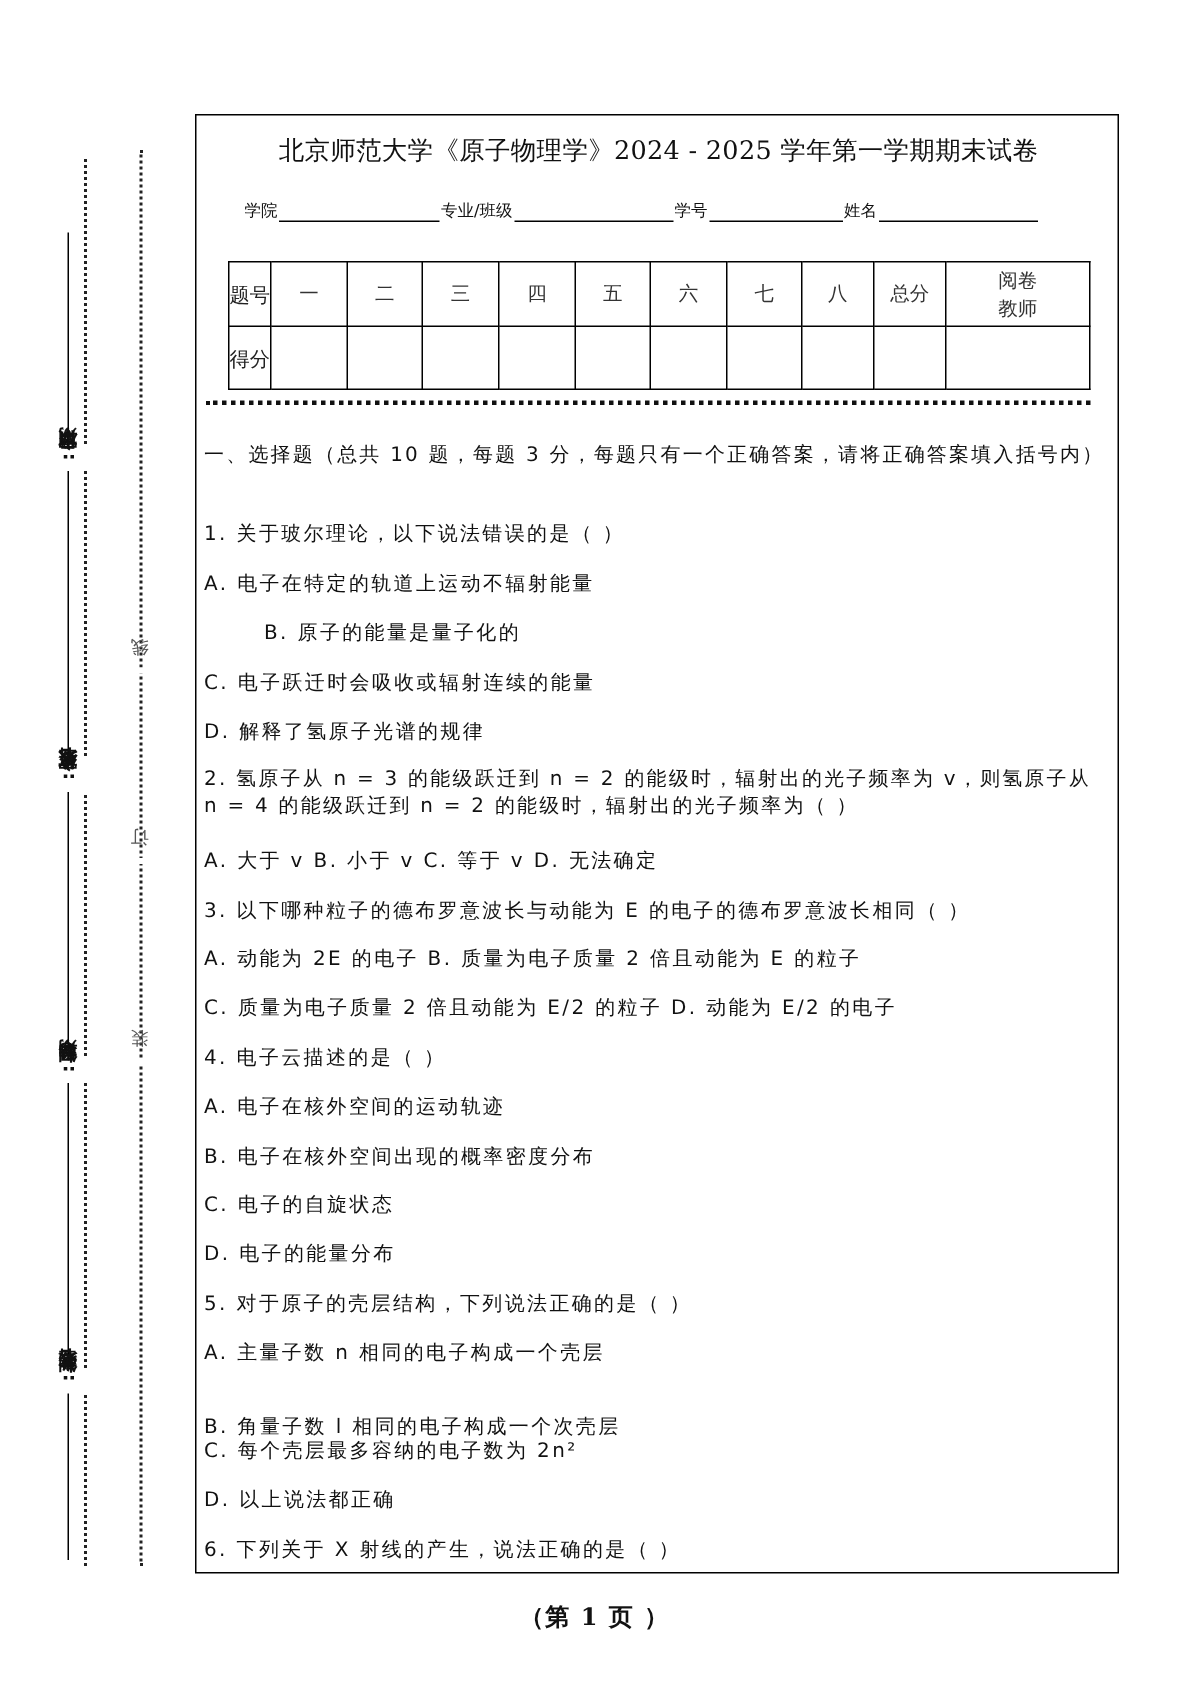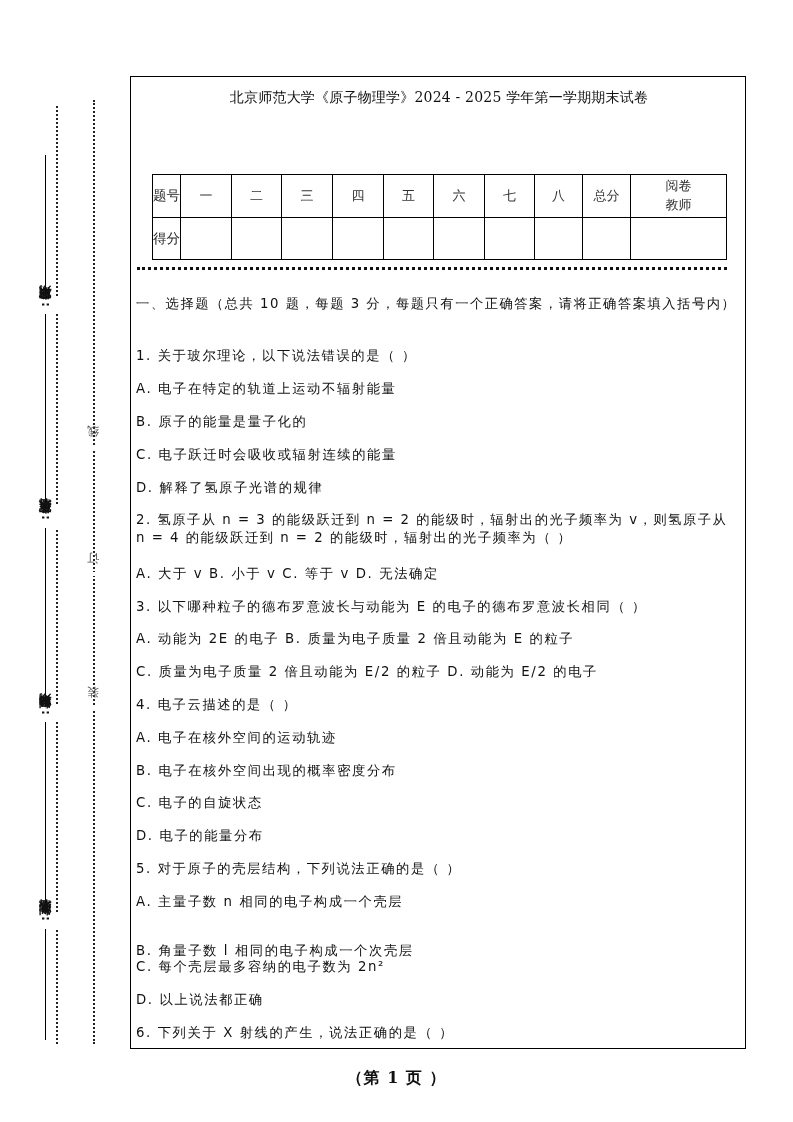--- a/index.html
+++ b/index.html
@@ -23,29 +23,29 @@
     line-height: 18px; padding: 2px 0;
   }
 
   
   .frame {
     position: absolute; left: 130px; top: 76px; width: 616px; height: 973px;
     border: 1.3px solid #000;
   }
   .title {
     position: absolute; left: 6px; top: 12px; width: 604px; text-align: center;
-    font-family: "DejaVu Serif", serif; font-size: 14px; white-space: nowrap; letter-spacing: 0.2px;
+    font-family: "DejaVu Serif", serif; font-size: 17px; white-space: nowrap; letter-spacing: 0.2px;
   }
   .info-row { position: absolute; left: 32px; top: 56px; font-size: 11px; white-space: nowrap; display: flex; align-items: flex-end; }
   .info-row .lbl { font-family: "DejaVu Sans", sans-serif; }
   .info-row .uline { display: inline-block; border-bottom: 1px solid #000; height: 13px; margin: 0 1px; }
 
   table.score {
     position: absolute; left: 21px; top: 97px; border-collapse: collapse;
-    font-family: Liberation Mono, monospace; font-size: 13px; padding-left: 30px;
+    font-family: Liberation Sans, sans-serif; font-size: 13px; padding-left: 30px;
   }
   table.score td { border: 1.2px solid #000; text-align: center; vertical-align: middle; color: #333; }
   table.score tr.r1 td { height: 43px; }
   table.score tr.r2 td { height: 42px; }
   table.score td.hdr { width: 28px; font-size: 13.5px; line-height: 19px; padding-top: 1px; color: #222; }
   td.teach { line-height: 19px; font-size: 13px; }
 
   .sep {
     position: absolute; left: 6px; top: 190px; width: 590px; height: 0;
     border-top: 3px dotted #111;
@@ -74,20 +74,30 @@
   <div class="margin-label" style="top:912px;">制卷人签名:</div>
 
   <div class="bind-char" style="top:445px;">线</div>
   <div class="bind-char" style="top:572px;">订</div>
   <div class="bind-char" style="top:706px;">装</div>
 </div>
 
 <div class="frame">
   <div class="title">北京师范大学《原子物理学》2024 - 2025 学年第一学期期末试卷</div>
 
+  <div class="info-row">
+    <span class="lbl">学院</span>
+    <span class="uline" style="width:107px;"></span>
+    <span class="lbl">专业/班级</span>
+    <span class="uline" style="width:106px;"></span>
+    <span class="lbl">学号</span>
+    <span class="uline" style="width:89px;"></span>
+    <span class="lbl">姓名</span>
+    <span class="uline" style="width:106px;"></span>
+  </div>
 
   <table class="score">
     <tbody>
         <tr class="r1">
       <td class="hdr">题号</td>
       <td style="width:51px;">一</td>
       <td style="width:50px;">二</td>
       <td style="width:51px;">三</td>
       <td style="width:51px;">四</td>
       <td style="width:50px;">五</td>
@@ -116,21 +126,21 @@
   </tbody>
     </table>
 
   <div class="sep"></div>
 
   <div class="body-text">
     <div class="line wrap" style="top:218px;">一、选择题（总共 10 题，每题 3 分，每题只有一个正确答案，请将正确答案填入括号内）</div>
 
     <div class="line" style="top:270px;">1. 关于玻尔理论，以下说法错误的是（   ）</div>
     <div class="line" style="top:303px;">A. 电子在特定的轨道上运动不辐射能量</div>
-    <div class="line" style="top:336px;">B. 原子的能量是量子化的</div>
+    <div class="line" style="top:336px;margin-left:40px;">B. 原子的能量是量子化的</div>
     <div class="line" style="top:369px;">C. 电子跃迁时会吸收或辐射连续的能量</div>
     <div class="line" style="top:402px;">D. 解释了氢原子光谱的规律</div>
 
     <div class="line wrap" style="top:434px;">2. 氢原子从 n = 3 的能级跃迁到 n = 2 的能级时，辐射出的光子频率为  v，则氢原子从 n = 4 的能级跃迁到 n = 2 的能级时，辐射出的光子频率为（   ）</div>
     <div class="line" style="top:488px;text-align:right;">A. 大于  v   B. 小于  v   C. 等于  v   D. 无法确定</div>
 
     <div class="line" style="top:521px;">3. 以下哪种粒子的德布罗意波长与动能为 E 的电子的德布罗意波长相同（   ）</div>
     <div class="line" style="top:553px;">A. 动能为 2E 的电子  B. 质量为电子质量 2 倍且动能为 E 的粒子</div>
     <div class="line" style="top:586px;">C. 质量为电子质量 2 倍且动能为 E/2 的粒子  D. 动能为 E/2 的电子</div>
 

